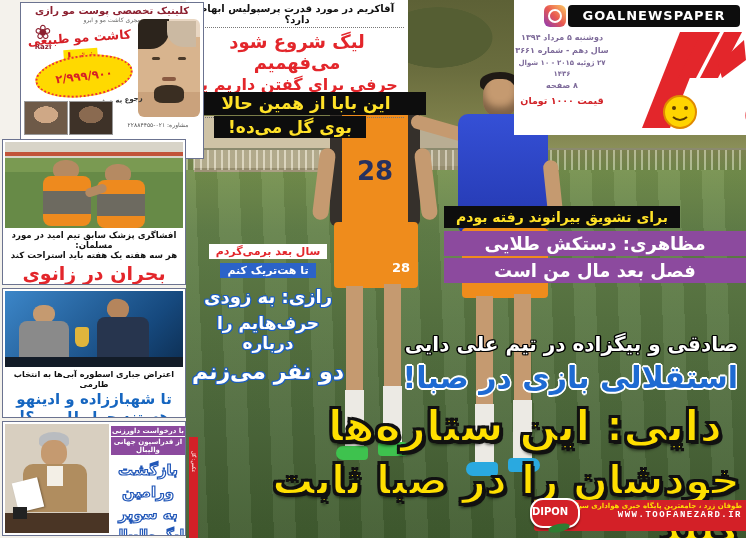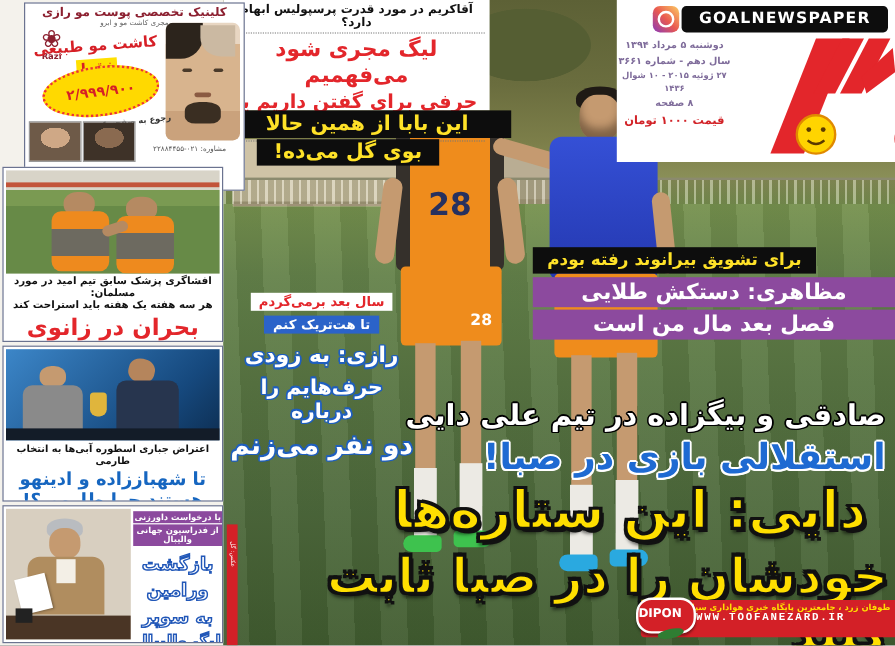--- a/index.html
+++ b/index.html
@@ -122,21 +122,21 @@
         <div class="tinypurple" style="font-size:8px;">دوشنبه ۵ مرداد ۱۳۹۴</div>
         <div class="tinypurple" style="font-size:8px;">سال دهم - شماره ۳۶۶۱</div>
         <div class="tinypurple" style="font-size:7px;">۲۷ ژوئیه ۲۰۱۵ - ۱۰ شوال ۱۴۳۶</div>
         <div class="tinypurple" style="font-size:8px;">۸ صفحه</div>
         <div class="b" style="font-size:9.5px;color:#d22328;">قیمت ۱۰۰۰ تومان</div>
       </div>
     </div>
 
     <div class="abs" style="left:0;top:0;width:222px;height:92px;background:#fff;padding:3px 4px;box-sizing:border-box;">
       <div class="ctr b" style="font-size:10px;color:#111;border-bottom:1px dotted #777;padding-bottom:2px;">آقاکریم در مورد قدرت پرسپولیس ابهام دارد؟</div>
-      <div class="ctr red-h" style="font-size:18px;margin-top:3px;">لیگ مجری شود می‌فهمیم</div>
+      <div class="ctr red-h" style="font-size:18px;margin-top:3px;">لیگ شروع شود می‌فهمیم</div>
       <div class="ctr red-h" style="font-size:16px;margin-top:2px;">حرفی برای گفتن داریم یا نه؟</div>
       <div class="ctr" style="font-size:7.5px;color:#222;border-top:1px dotted #777;margin-top:4px;padding-top:2px;">گزارش گل از تمرین دیروز صبای قم</div>
     </div>
     <div class="yellow-banner abs" style="left:0;top:92px;width:240px;height:23px;font-size:17px;line-height:23px;">این بابا از همین حالا</div>
     <div class="yellow-banner abs" style="left:28px;top:116px;width:152px;height:22px;font-size:17px;line-height:22px;">بوی گل می‌ده!</div>
 
     <div class="abs" style="right:0;top:206px;width:302px;text-align:left;">
       <div class="yellow-banner" style="display:inline-block;font-size:14px;padding:3px 12px;float:left;">برای تشویق بیرانوند رفته بودم</div>
       <div style="clear:both;height:3px;"></div>
       <div class="purple-box" style="font-size:18px;padding:2px 0;text-align:center;">مظاهری: دستکش طلایی</div>
@@ -145,30 +145,30 @@
 
     <div class="abs ctr" style="left:4px;top:240px;width:156px;">
       <div style="display:inline-block;background:#fff;color:#e3262b;font-weight:bold;font-size:11px;padding:1px 7px;">سال بعد برمی‌گردم</div><br>
       <div style="display:inline-block;background:#2b63c9;color:#fff;font-weight:bold;font-size:11px;padding:1px 7px;margin-top:2px;">تا هت‌تریک کنم</div>
       <div class="outline-blue" style="font-size:18px;margin-top:8px;">رازی: به زودی</div>
       <div class="outline-blue" style="font-size:17px;margin-top:6px;">حرف‌هایم را درباره</div>
       <div class="outline-blue" style="font-size:22px;margin-top:6px;">دو نفر می‌زنم</div>
     </div>
 
     <div class="abs" style="right:8px;top:332px;text-align:right;">
-      <div class="outline-black-white" style="font-size:24px;">صادقی و بیگزاده در تیم علی دایی</div>
+      <div class="outline-black-white" style="font-size:20px;">صادقی و بیگزاده در تیم علی دایی</div>
       <div class="outline-white-blue" style="font-size:30px;margin-top:4px;">استقلالی بازی در صبا!</div>
     </div>
 
     <div class="abs big-yellow" style="right:24px;top:400px;font-size:44px;">دایی: این ستاره‌ها</div>
     <div class="abs big-yellow" style="right:6px;top:456px;font-size:41px;">خودشان را در صبا ثابت کنند</div>
 
     <div class="abs" style="right:0;top:500px;width:212px;height:31px;background:#d32027;border-radius:3px 0 0 3px;padding:2px 4px 0 46px;box-sizing:border-box;">
       <div class="b" style="font-size:7px;color:#ffdf00;white-space:nowrap;">طوفان زرد ، جامعترین پایگاه خبری هواداری سپاهان</div>
-      <div class="mono b" style="font-size:9px;color:#fff;letter-spacing:1.5px;direction:ltr;text-align:left;">WWW.TOOFANEZARD.IR</div>
+      <div class="mono b" style="font-size:9px;color:#fff;letter-spacing:1.5px;direction:ltr;text-align:right;">WWW.TOOFANEZARD.IR</div>
     </div>
     <div class="abs" style="right:166px;top:498px;width:46px;height:26px;background:#d32027;border:2px solid #fff;border-radius:13px;
          color:#fff;font-weight:bold;font-size:10px;text-align:left;line-height:24px;direction:ltr;box-shadow:0 2px 2px rgba(0,0,0,.4);">DIPON</div>
     <div class="abs" style="right:176px;top:524px;width:22px;height:8px;background:#2f7d32;border-radius:50%;transform:rotate(-12deg);"></div>
   </div>
 
   <div class="abs" style="left:189px;top:437px;width:9px;height:101px;background:#d32027;">
     <div style="writing-mode:vertical-rl;font-size:5px;color:#fff;margin:14px auto 0;white-space:nowrap;">عکس: گل</div>
   </div>
 

